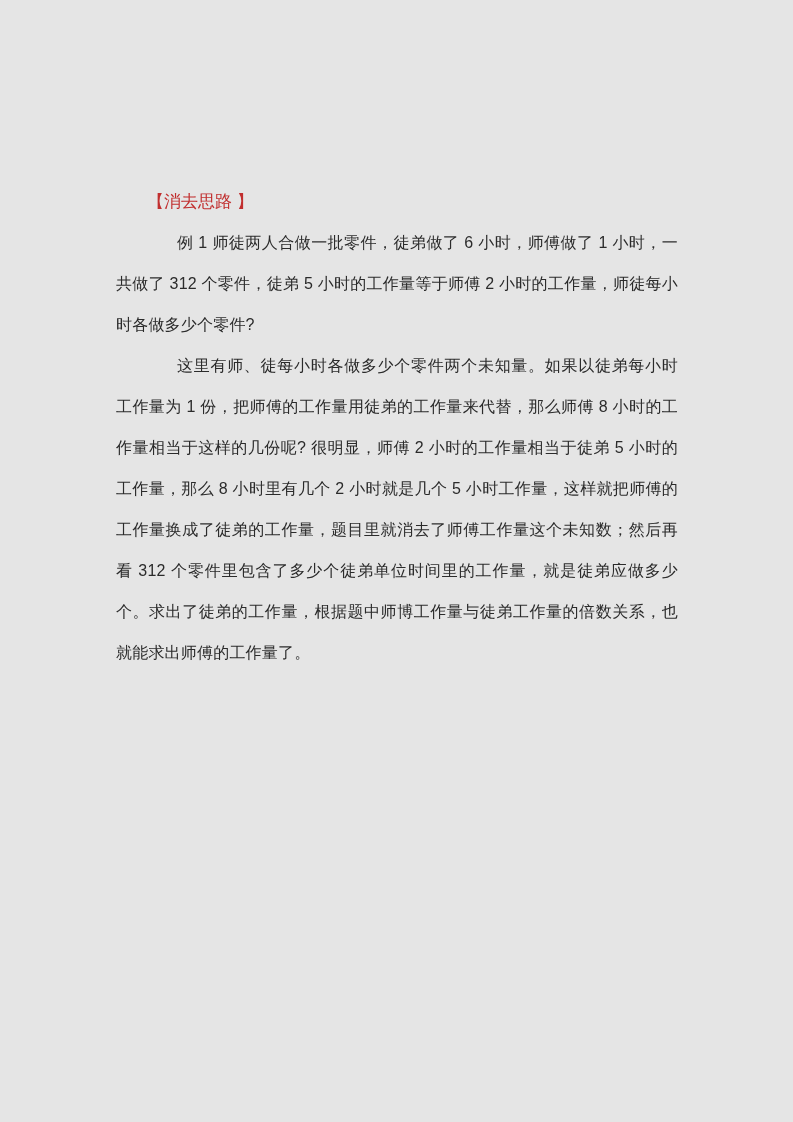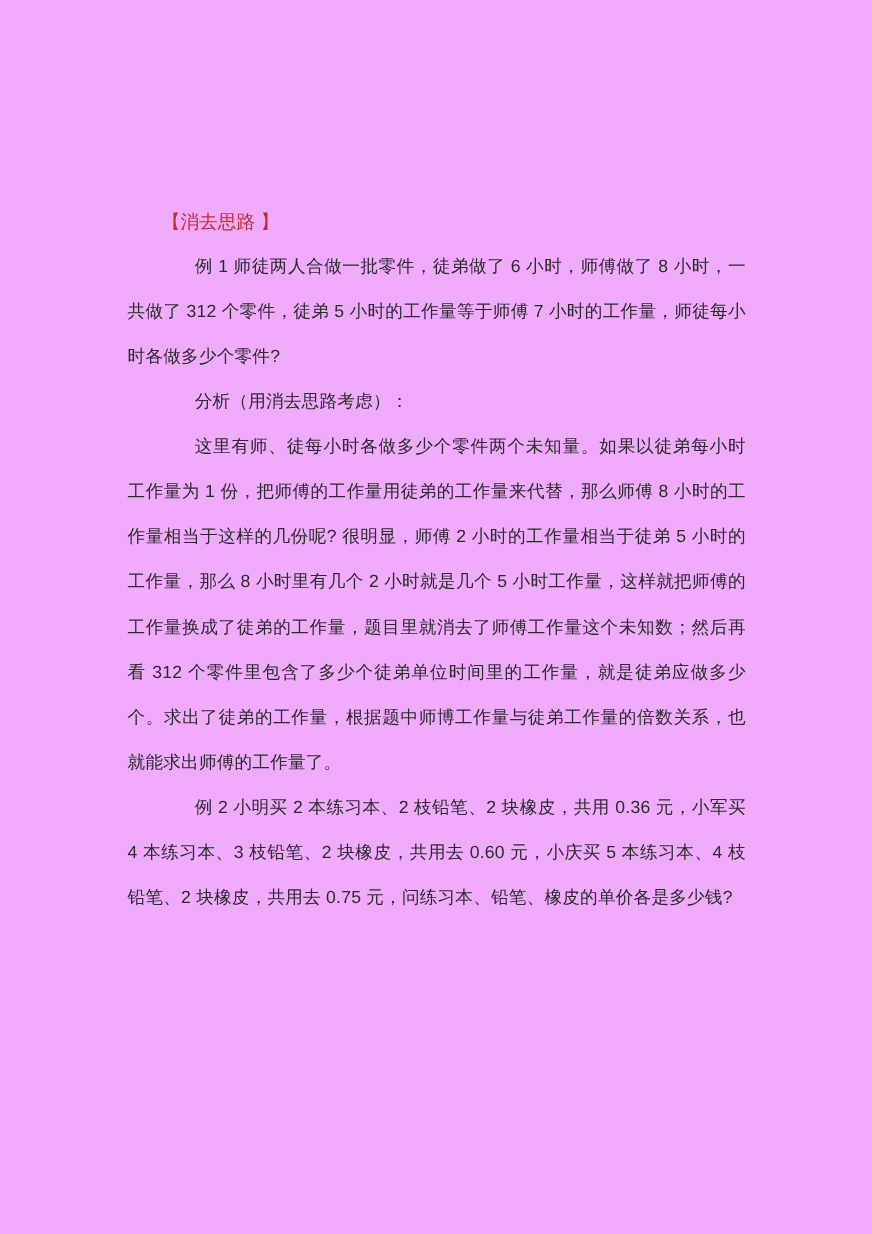--- a/index.html
+++ b/index.html
@@ -12,21 +12,21 @@
     height: 1122px;
     position: relative;
     font-family: "Liberation Sans", "DejaVu Sans", sans-serif;
     overflow: hidden;
   }
   .page {
     box-sizing: border-box;
     width: 793px;
     height: 1122px;
     padding: 181px 115px 0 116px;
-    background: #f0abfc;
+    background: #e5e5e5;
   }
   .doc-heading {
     font-size: 17px;
     line-height: 41px;
     color: #c12e2e;
     text-indent: 31px;
     white-space: pre;
   }
   .para {
     margin: 0;
@@ -42,21 +42,19 @@
   .indent-deep  { text-indent: 61px; }
 </style>
 </head>
 <body>
 
 <div class="page">
 
   <div class="doc-heading">【消去思路 】</div>
 
 
-  <p class="para indent-deep">例 1  师徒两人合做一批零件，徒弟做了 6 小时，师傅做了 8 小时，一共做了 312 个零件，徒弟 5 小时的工作量等于师傅 7 小时的工作量，师徒每小时各做多少个零件?</p>
+  <p class="para indent-deep">例 1  师徒两人合做一批零件，徒弟做了 6 小时，师傅做了 1 小时，一共做了 312 个零件，徒弟 5 小时的工作量等于师傅 2 小时的工作量，师徒每小时各做多少个零件?</p>
 
-  <p class="para indent-deep">分析（用消去思路考虑）：</p>
 
   <p class="para indent-deep">这里有师、徒每小时各做多少个零件两个未知量。如果以徒弟每小时工作量为 1 份，把师傅的工作量用徒弟的工作量来代替，那么师傅 8 小时的工作量相当于这样的几份呢? 很明显，师傅 2 小时的工作量相当于徒弟 5 小时的工作量，那么 8 小时里有几个 2 小时就是几个 5 小时工作量，这样就把师傅的工作量换成了徒弟的工作量，题目里就消去了师傅工作量这个未知数；然后再看 312 个零件里包含了多少个徒弟单位时间里的工作量，就是徒弟应做多少个。求出了徒弟的工作量，根据题中师博工作量与徒弟工作量的倍数关系，也就能求出师傅的工作量了。</p>
 
-  <p class="para indent-deep">例 2  小明买 2 本练习本、2 枝铅笔、2 块橡皮，共用 0.36 元，小军买 4 本练习本、3 枝铅笔、2 块橡皮，共用去 0.60 元，小庆买 5 本练习本、4 枝铅笔、2 块橡皮，共用去 0.75 元，问练习本、铅笔、橡皮的单价各是多少钱?</p>
 
 </div>
 
 </body></html>

